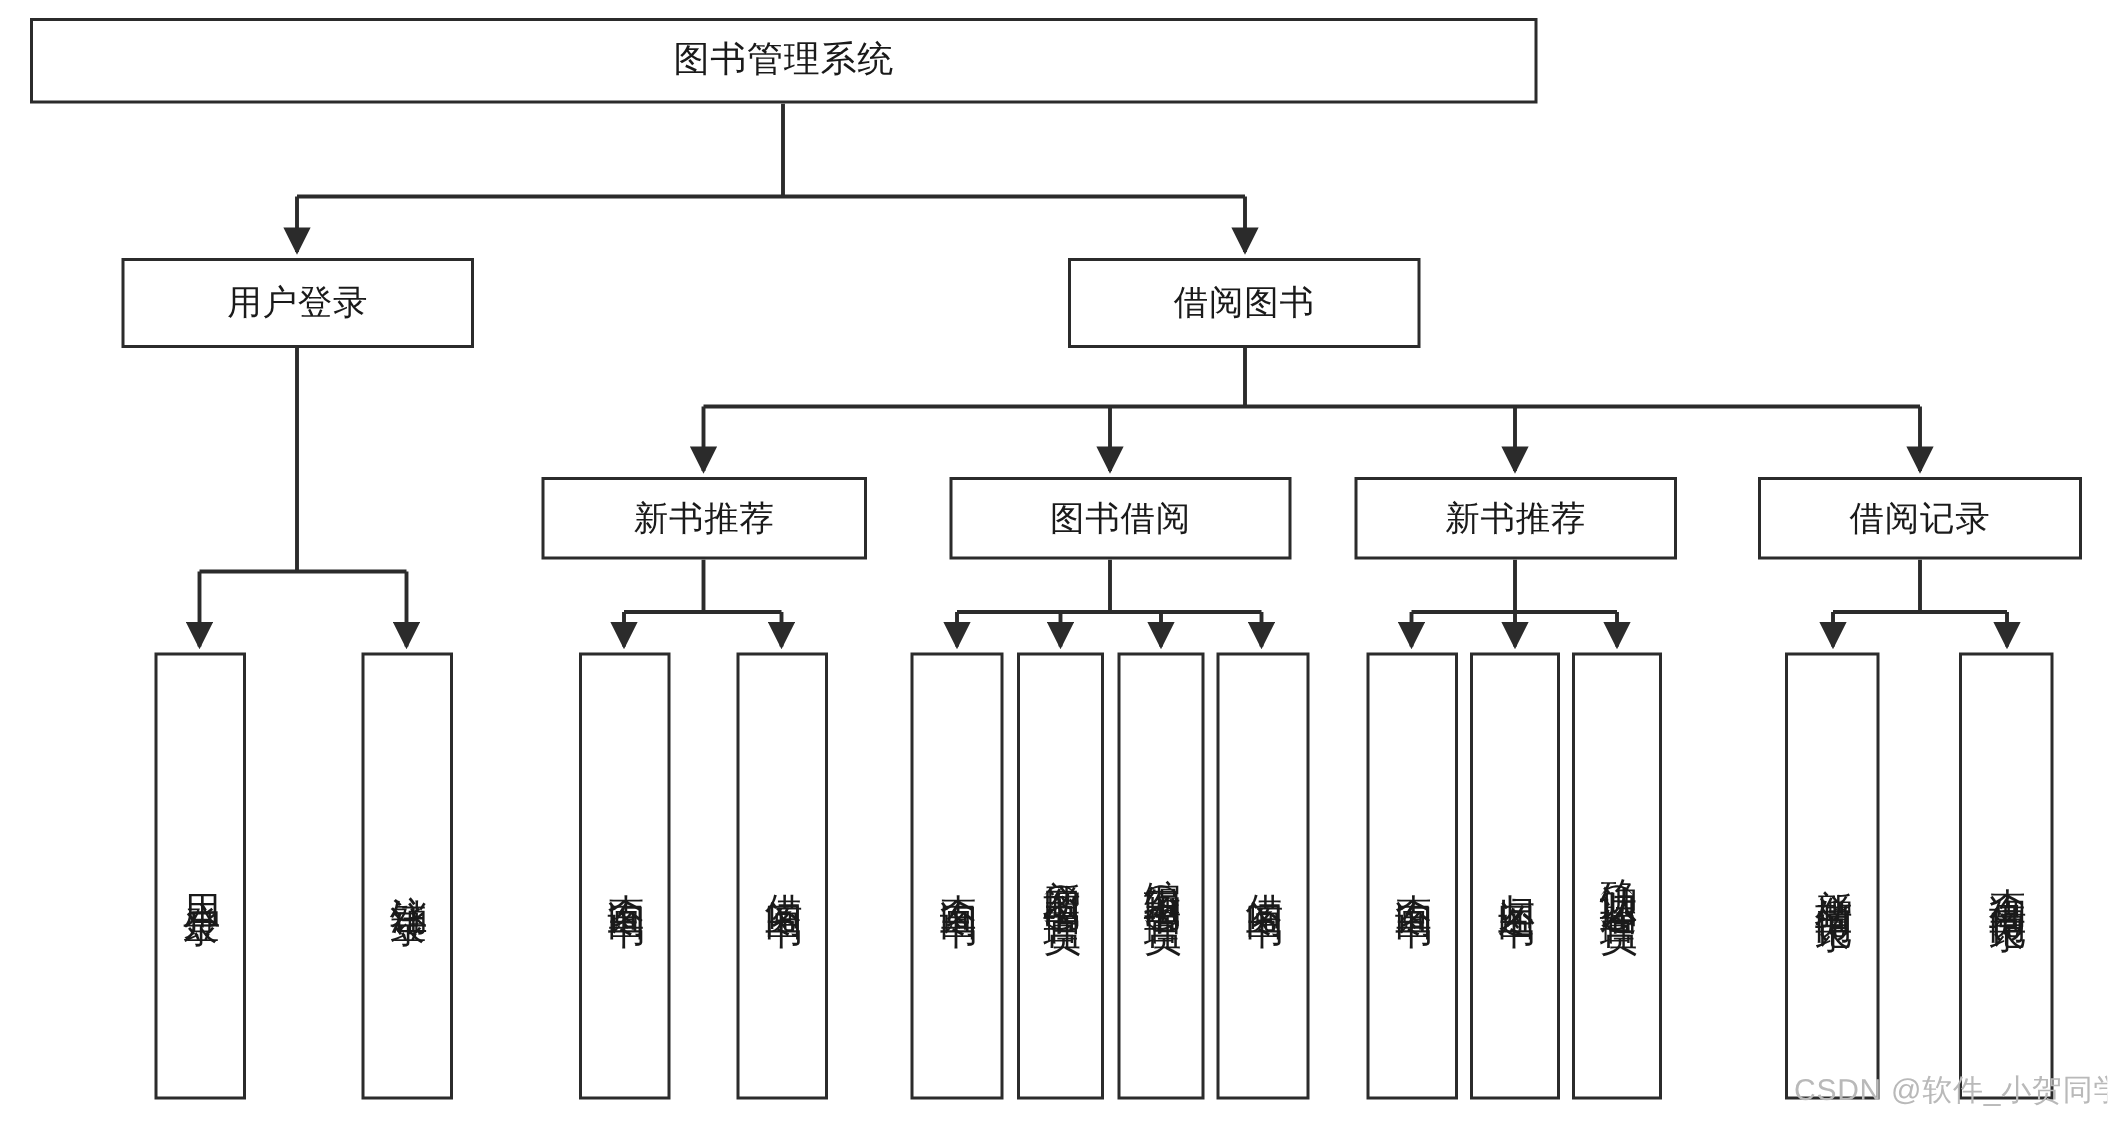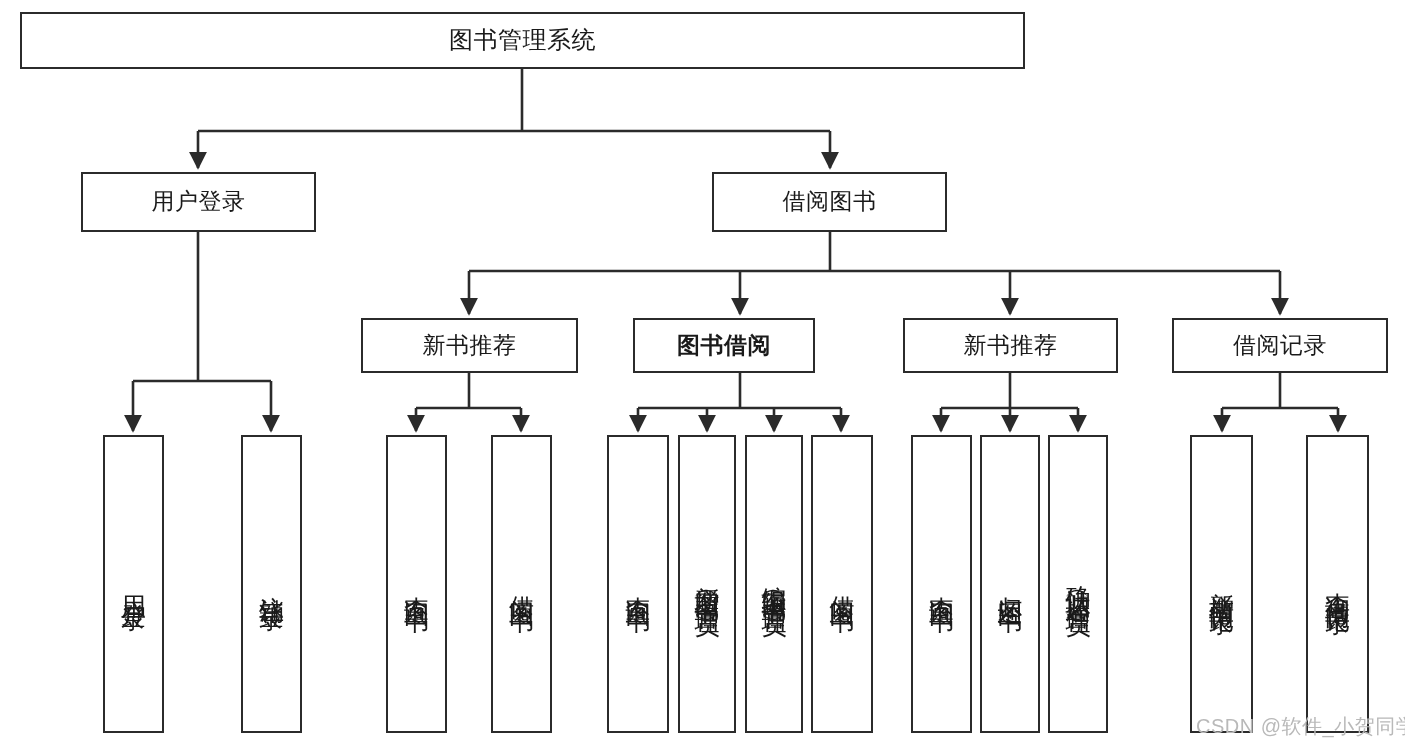--- a/index.html
+++ b/index.html
@@ -137,21 +137,21 @@
   </div>
 
   <div class="node h-node" style="left:712px; top:172px; width:235px; height:60px;">
     <span class="node-label">借阅图书</span>
   </div>
 
   <div class="node h-node" style="left:361px; top:318px; width:217px; height:55px;">
     <span class="node-label">新书推荐</span>
   </div>
 
-  <div class="node h-node" style="left:633px; top:318px; width:182px; height:55px;font-weight:bold;">
+  <div class="node h-node" style="left:633px; top:318px; width:228px; height:55px;">
     <span class="node-label">图书借阅</span>
   </div>
 
   <div class="node h-node" style="left:903px; top:318px; width:215px; height:55px;">
     <span class="node-label">新书推荐</span>
   </div>
 
   <div class="node h-node" style="left:1172px; top:318px; width:216px; height:55px;font-family:Liberation Serif, serif;">
     <span class="node-label">借阅记录</span>
   </div>

